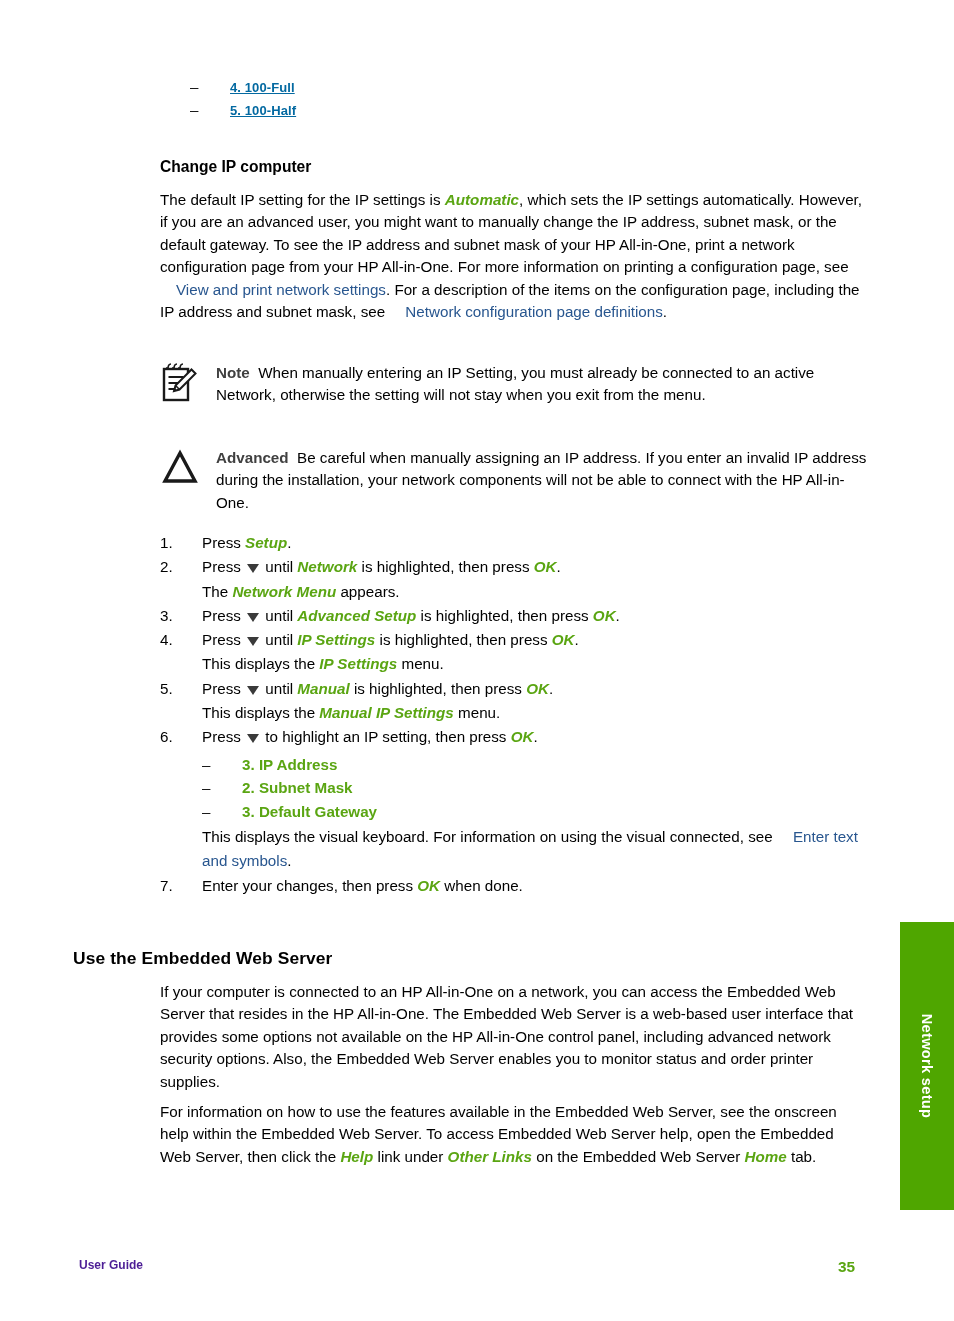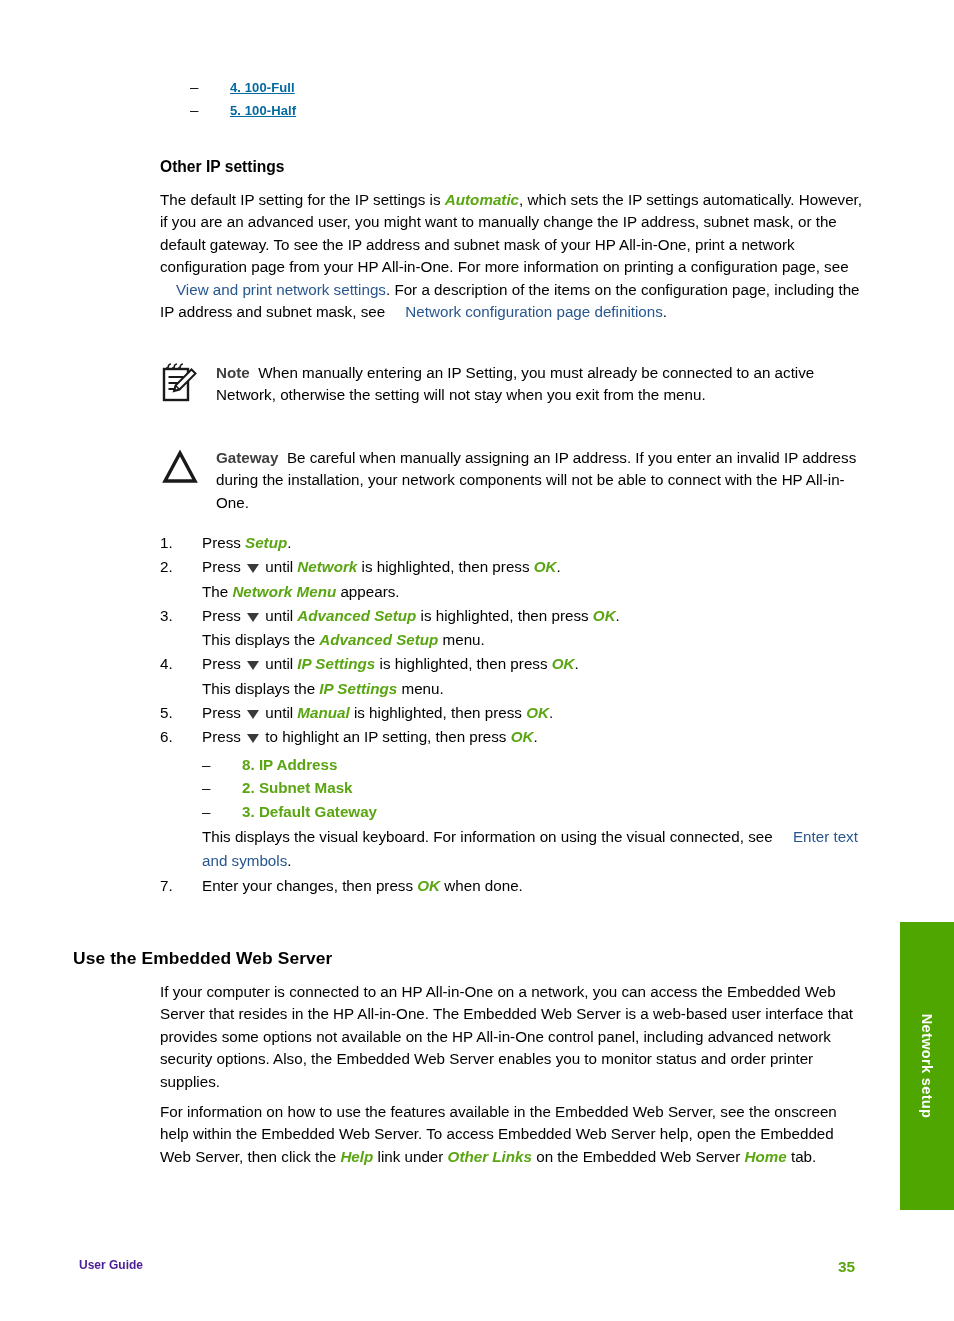--- a/index.html
+++ b/index.html
@@ -208,21 +208,21 @@
     <div class="dash-row">
       <span class="dash-mark">–</span>
       <span class="dash-text">4. 100-Full</span>
     </div>
     <div class="dash-row">
       <span class="dash-mark">–</span>
       <span class="dash-text">5. 100-Half</span>
     </div>
   </div>
 
-  <div class="h-sub">Other IP settings</div>
+  <div class="h-sub">Change IP computer</div>
 
   <div class="para" id="para-intro">
     <span>The default IP setting for the IP settings is </span><span class="green">Automatic</span><span>, which sets the IP settings automatically. However, if you are an advanced user, you might want to manually change the IP address, subnet mask, or the default gateway. To see the IP address and subnet mask of your HP All-in-One, print a network configuration page from your HP All-in-One. For more information on printing a configuration page, see </span><span class="link">View and print network settings</span><span>. For a description of the items on the configuration page, including the IP address and subnet mask, see </span><span class="link">Network configuration page definitions</span><span>.</span>
   </div>
 
   <div class="admon" id="admon-note">
     <div class="admon-icon">
       <svg width="40" height="42" viewBox="0 0 40 42" aria-hidden="true">
 
         <path d="M8 6 q0 -5 3 -5 M14 6 q0 -5 3 -5 M20 6 q0 -5 3 -5" fill="none" stroke="#1a1a1a" stroke-width="1.6"></path>
@@ -242,21 +242,21 @@
     </div>
   </div>
 
   <div class="admon" id="admon-caution">
     <div class="admon-icon">
       <svg width="40" height="40" viewBox="0 0 40 40" aria-hidden="true">
         <path d="M20 5 L35 33 L5 33 Z" fill="none" stroke="#1a1a1a" stroke-width="3.4" stroke-linejoin="miter"></path>
       </svg>
     </div>
     <div class="admon-body">
-      <span class="admon-label">Gateway</span>&nbsp;&nbsp;<span>Be careful when manually assigning an IP address. If you enter an invalid IP address during the installation, your network components will not be able to connect with the HP All-in-One.</span>
+      <span class="admon-label">Advanced</span>&nbsp;&nbsp;<span>Be careful when manually assigning an IP address. If you enter an invalid IP address during the installation, your network components will not be able to connect with the HP All-in-One.</span>
     </div>
   </div>
 
   <div class="steps" id="steps-root">
       <div class="step">
         <div class="step-num">1.</div>
         <div class="step-body">
           <div><span>Press </span><span class="green">Setup</span><span>.</span></div>
         </div>
       </div>
@@ -264,44 +264,44 @@
         <div class="step-num">2.</div>
         <div class="step-body">
           <div><span>Press </span><span class="tri-down"></span><span> until </span><span class="green">Network</span><span> is highlighted, then press </span><span class="green">OK</span><span>.</span></div>
           <div class="step-sub"><span>The </span><span class="green">Network Menu</span><span> appears.</span></div>
         </div>
       </div>
       <div class="step">
         <div class="step-num">3.</div>
         <div class="step-body">
           <div><span>Press </span><span class="tri-down"></span><span> until </span><span class="green">Advanced Setup</span><span> is highlighted, then press </span><span class="green">OK</span><span>.</span></div>
-          <div class="step-sub"><span>This displays the </span><span class="green">Advanced Setup</span><span> menu.</span></div>
         </div>
       </div>
       <div class="step">
         <div class="step-num">4.</div>
         <div class="step-body">
           <div><span>Press </span><span class="tri-down"></span><span> until </span><span class="green">IP Settings</span><span> is highlighted, then press </span><span class="green">OK</span><span>.</span></div>
           <div class="step-sub"><span>This displays the </span><span class="green">IP Settings</span><span> menu.</span></div>
         </div>
       </div>
       <div class="step">
         <div class="step-num">5.</div>
         <div class="step-body">
           <div><span>Press </span><span class="tri-down"></span><span> until </span><span class="green">Manual</span><span> is highlighted, then press </span><span class="green">OK</span><span>.</span></div>
+          <div class="step-sub"><span>This displays the </span><span class="green">Manual IP Settings</span><span> menu.</span></div>
         </div>
       </div>
       <div class="step">
         <div class="step-num">6.</div>
         <div class="step-body">
           <div><span>Press </span><span class="tri-down"></span><span> to highlight an IP setting, then press </span><span class="green">OK</span><span>.</span></div>
           <div class="inner-dash-list">
             <div class="inner-dash-row">
               <span class="inner-dash-mark">–</span>
-              <span class="inner-dash-text">8. IP Address</span>
+              <span class="inner-dash-text">3. IP Address</span>
             </div>
             <div class="inner-dash-row">
               <span class="inner-dash-mark">–</span>
               <span class="inner-dash-text">2. Subnet Mask</span>
             </div>
             <div class="inner-dash-row">
               <span class="inner-dash-mark">–</span>
               <span class="inner-dash-text">3. Default Gateway</span>
             </div>
           </div>

